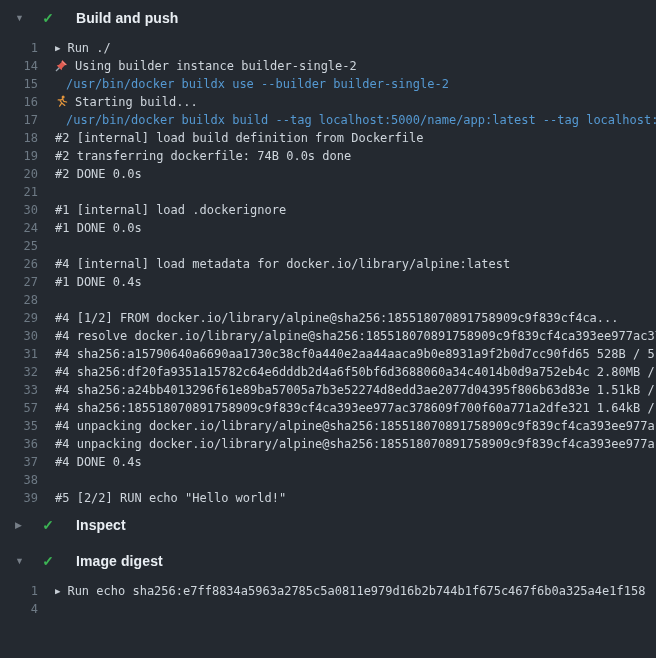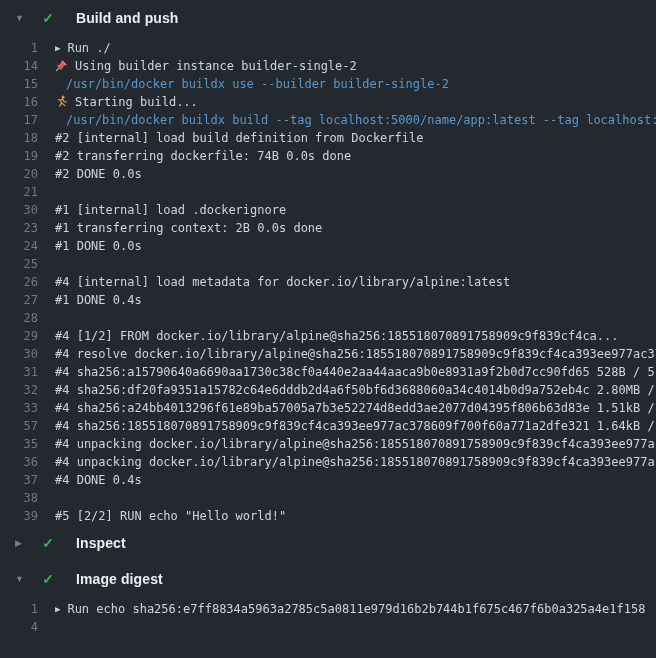--- a/index.html
+++ b/index.html
@@ -150,24 +150,20 @@
   <div class="line">
     <span class="num">21</span>
     <span class="txt"></span>
   </div>
 
   <div class="line">
     <span class="num">30</span>
     <span class="txt">#1 [internal] load .dockerignore</span>
   </div>
 
-  <div class="line">
-    <span class="num">23</span>
-    <span class="txt">#1 transferring context: 2B 0.0s done</span>
-  </div>
 
   <div class="line">
     <span class="num">24</span>
     <span class="txt">#1 DONE 0.0s</span>
   </div>
 
   <div class="line">
     <span class="num">25</span>
     <span class="txt"></span>
   </div>

